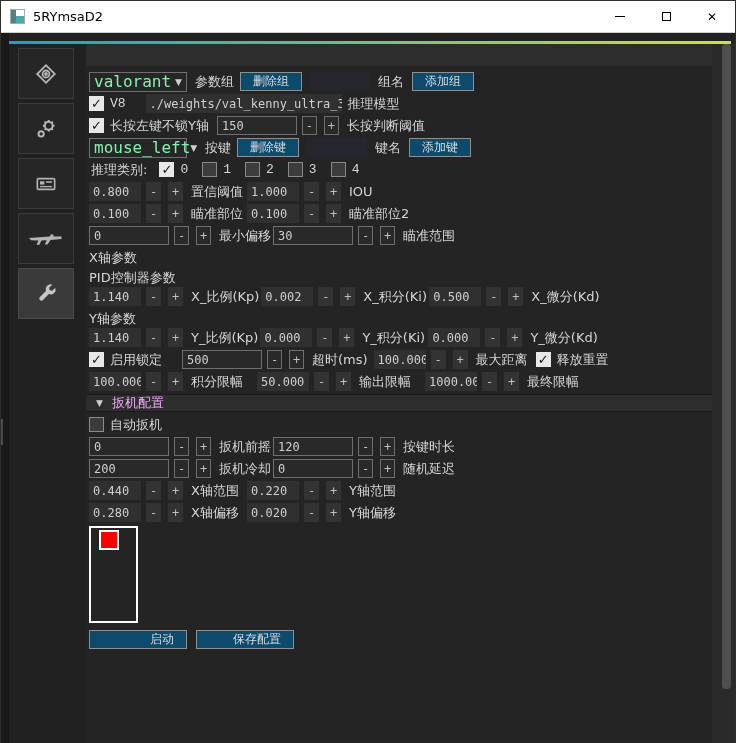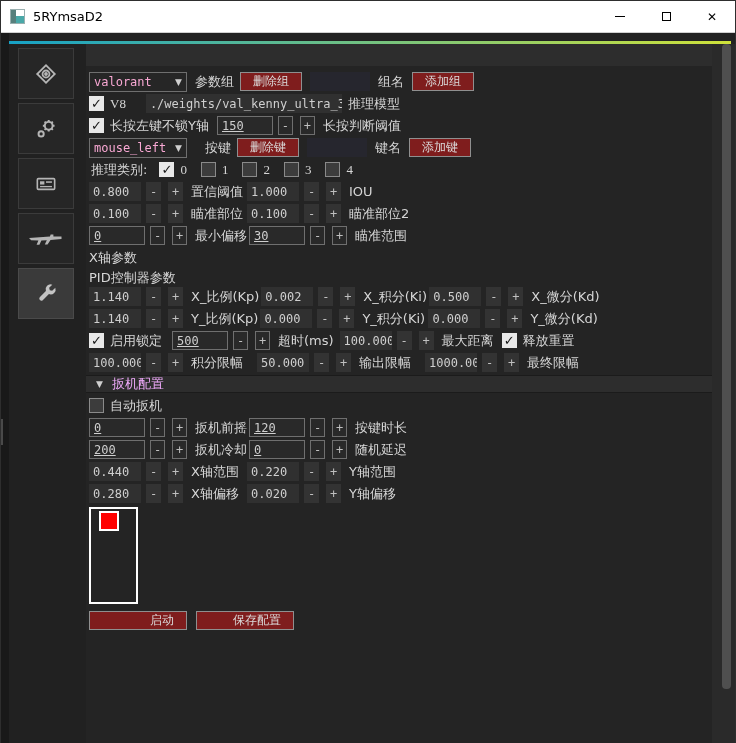--- a/index.html
+++ b/index.html
@@ -35,46 +35,46 @@
 
   
   .main { position:absolute; top:43px; left:85px; width:628px; height:700px; background:#242424; }
   .topband { height:22px; background:#2d2d2d; }
   .content { padding:6px 0 0 3px; }
 
   .row { display:flex; align-items:center; height:19px; margin-bottom:3px; white-space:nowrap; }
   .sec { height:16px; margin:4px 0 2px; font-size:13px; color:#d6d6d6; }
 
   .lbl { font-size:13px; color:#d6d6d6; padding:0 2px; }
-  .mono { font-family:Liberation Serif, serif; }
+  .mono { font-family:Liberation Mono, monospace; }
 
   input.val { width:52px; height:19px; background:#303030; border:none; color:#cfcfcf;
               font-family:"DejaVu Sans Mono", monospace; font-size:12px; padding:0 0 0 4px; outline:none; }
   input.wide { width:196px; }
   input.name { width:60px; background:#26262e; }
   .sq { width:15px; height:19px; background:#333; color:#c0c0c0; font-size:12px;
         display:inline-flex; align-items:center; justify-content:center;
         font-family:"DejaVu Sans Mono", monospace; margin-left:5px; }
   .sq + .sq { margin-left:7px; }
   .sq + .lbl, input.val + .lbl { margin-left:6px; }
 
   .bd { background:#292929 !important; border:1px solid #6f6f6f !important; }
-  input.bd { width:56px;text-decoration:underline; }
+  input.bd { width:80px; }
 
   .grp { display:flex; align-items:center; }
   .grp.w { min-width:158px; }
   .grp.w3 { min-width:168px; }
 
-  .btn { height:19px; background:#7f1d1d; border:1px solid #8f8f8f; color:#dcdcdc;
+  .btn { height:19px; background:#0c4a6e; border:1px solid #8f8f8f; color:#dcdcdc;
          font-size:12px; padding:0 12px; font-family:"DejaVu Sans", sans-serif; }
   .btn.big { width:98px; height:19px;text-align:right; }
 
   .dd { width:98px; height:20px; border:1px solid #6f6f6f; background:#262626; display:flex;
         align-items:center; padding:0 4px; }
-  .dd-text { flex:1; font-family:"DejaVu Sans Mono", monospace; font-size:12px; color:#f9a8d4; }
+  .dd-text { flex:1; font-family:"DejaVu Sans Mono", monospace; font-size:16px; color:#86efac; }
   .dd-arr { font-size:9px; color:#cfcfcf; }
 
   .cb { width:15px; height:15px; display:inline-flex; align-items:center; justify-content:center;
         margin-right:4px; }
   .cb.on { background:#e8e8e8; border:1px solid #e8e8e8; color:#161616; font-size:13px; font-weight:bold; }
   .cb.off { background:#3c3c3c; border:1px solid #8a8a8a; color:transparent; }
 
   .trigger-header { display:flex; align-items:center; height:18px; background:#2d2d2d;
                     border-top:1px solid #1b1b1b; border-bottom:1px solid #1b1b1b;
                     margin:3px 0 3px -3px; padding-left:10px; }
@@ -288,20 +288,21 @@
           <span class="lbl">X_积分(Ki)</span>
         </div>
         <div class="grp">
           <input class="val" value="0.500" style="">
           <span class="sq">-</span>
           <span class="sq">+</span>
           <span class="lbl">X_微分(Kd)</span>
         </div>
       </div>
 
+      <div class="sec">Y轴参数</div>
 
       <div class="row">
         <div class="grp w3">
           <input class="val" value="1.140" style="">
           <span class="sq">-</span>
           <span class="sq">+</span>
           <span class="lbl">Y_比例(Kp)</span>
         </div>
         <div class="grp w3">
           <input class="val" value="0.000" style="">
@@ -316,21 +317,21 @@
           <span class="lbl">Y_微分(Kd)</span>
         </div>
       </div>
 
 
       <div class="row">
         <span class="cb on">
             <span>✓</span>
           </span>
         <span class="lbl">启用锁定</span>
-        <input class="val bd" style="margin-left: 8px;" value="500">
+        <input class="val bd" style="margin-left: 18px;" value="500">
         <span class="sq bd">-</span>
         <span class="sq bd">+</span>
         <span class="lbl">超时(ms)</span>
         <input class="val" style="margin-left: 4px;" value="100.000">
         <span class="sq">-</span>
         <span class="sq">+</span>
         <span class="lbl">最大距离</span>
         <span class="cb on" style="margin-left:6px">
             <span>✓</span>
           </span>

